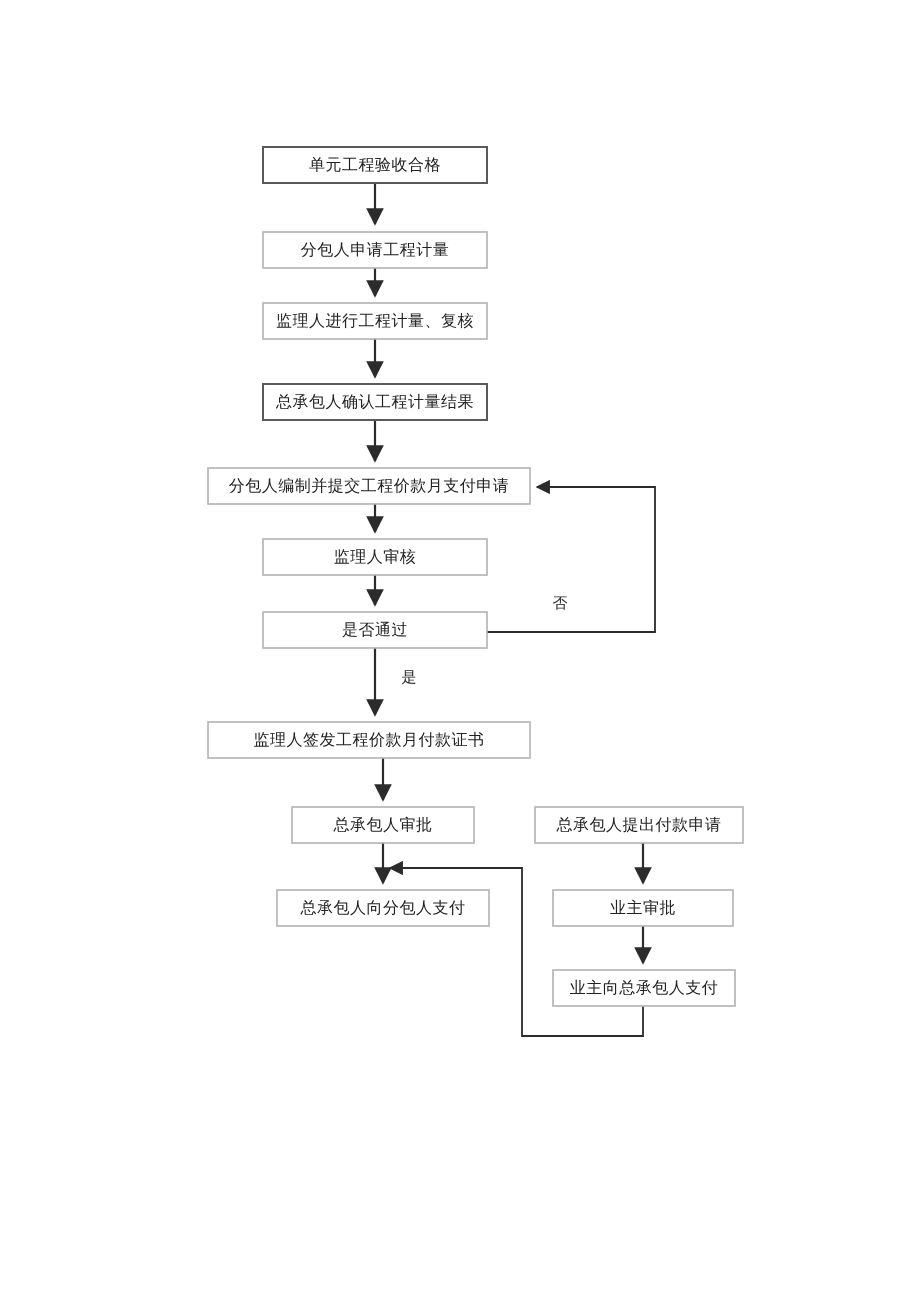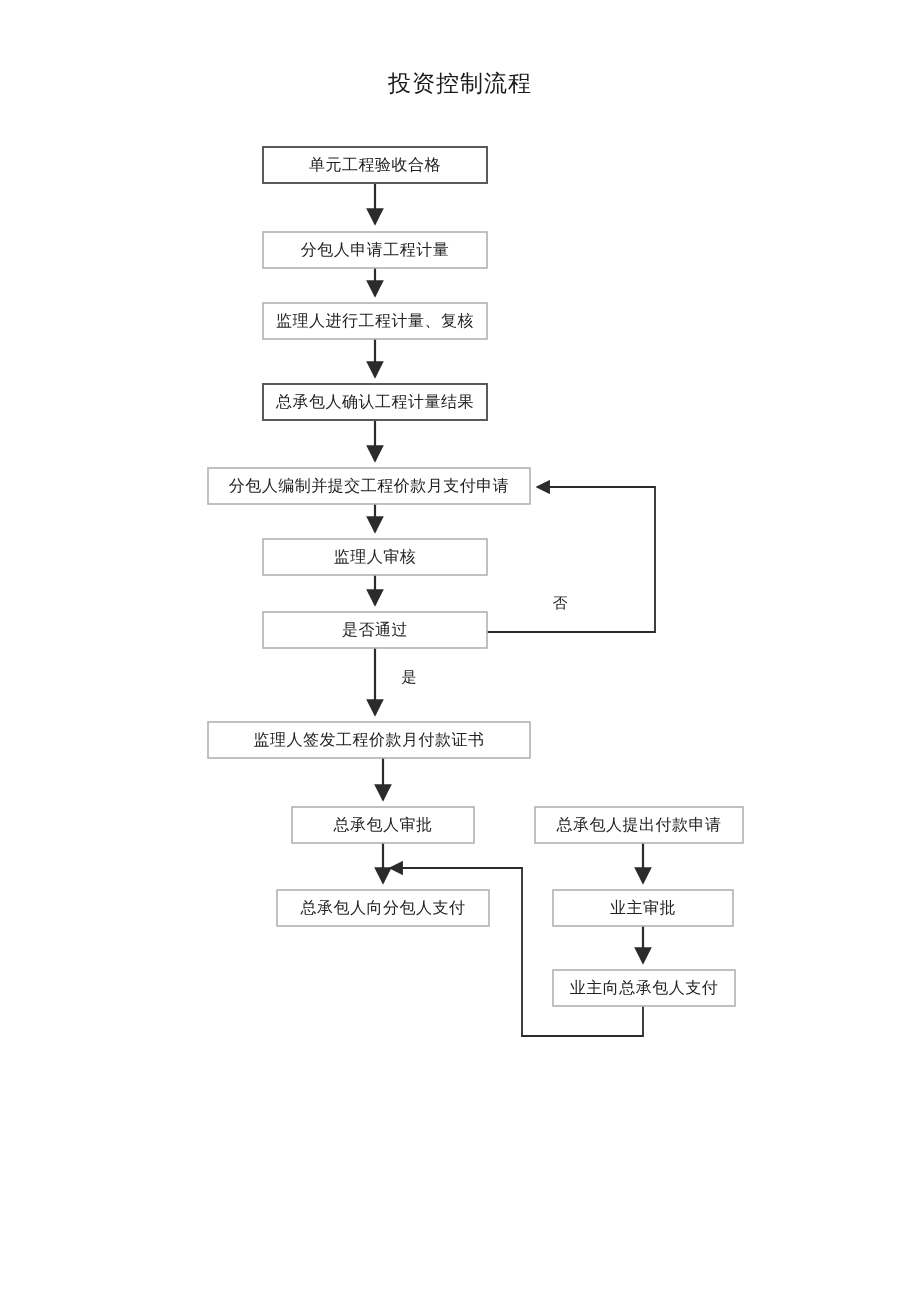--- a/index.html
+++ b/index.html
@@ -72,21 +72,20 @@
     fill: #222222;
     text-anchor: middle;
     dominant-baseline: middle;
   }
 </style>
 </head>
 <body>
 
 <div id="page">
 
-  <div id="chart-title">投资控制流程</div>
 
   <svg id="flow" viewBox="0 0 920 1301" xmlns="http://www.w3.org/2000/svg">
     <defs>
       <marker id="arrow-down" viewBox="0 0 12 12" refX="6" refY="10" markerWidth="9" markerHeight="9" orient="auto-start-reverse">
         <path d="M 6 12 L 0 0 L 12 0 Z" fill="#2b2b2b" transform="rotate(180 6 6)"></path>
       </marker>
       <marker id="arrow-end" viewBox="0 0 10 10" refX="9" refY="5" markerWidth="8" markerHeight="8" orient="auto">
         <path d="M 0 0 L 10 5 L 0 10 z" fill="#2b2b2b"></path>
       </marker>
     </defs>

